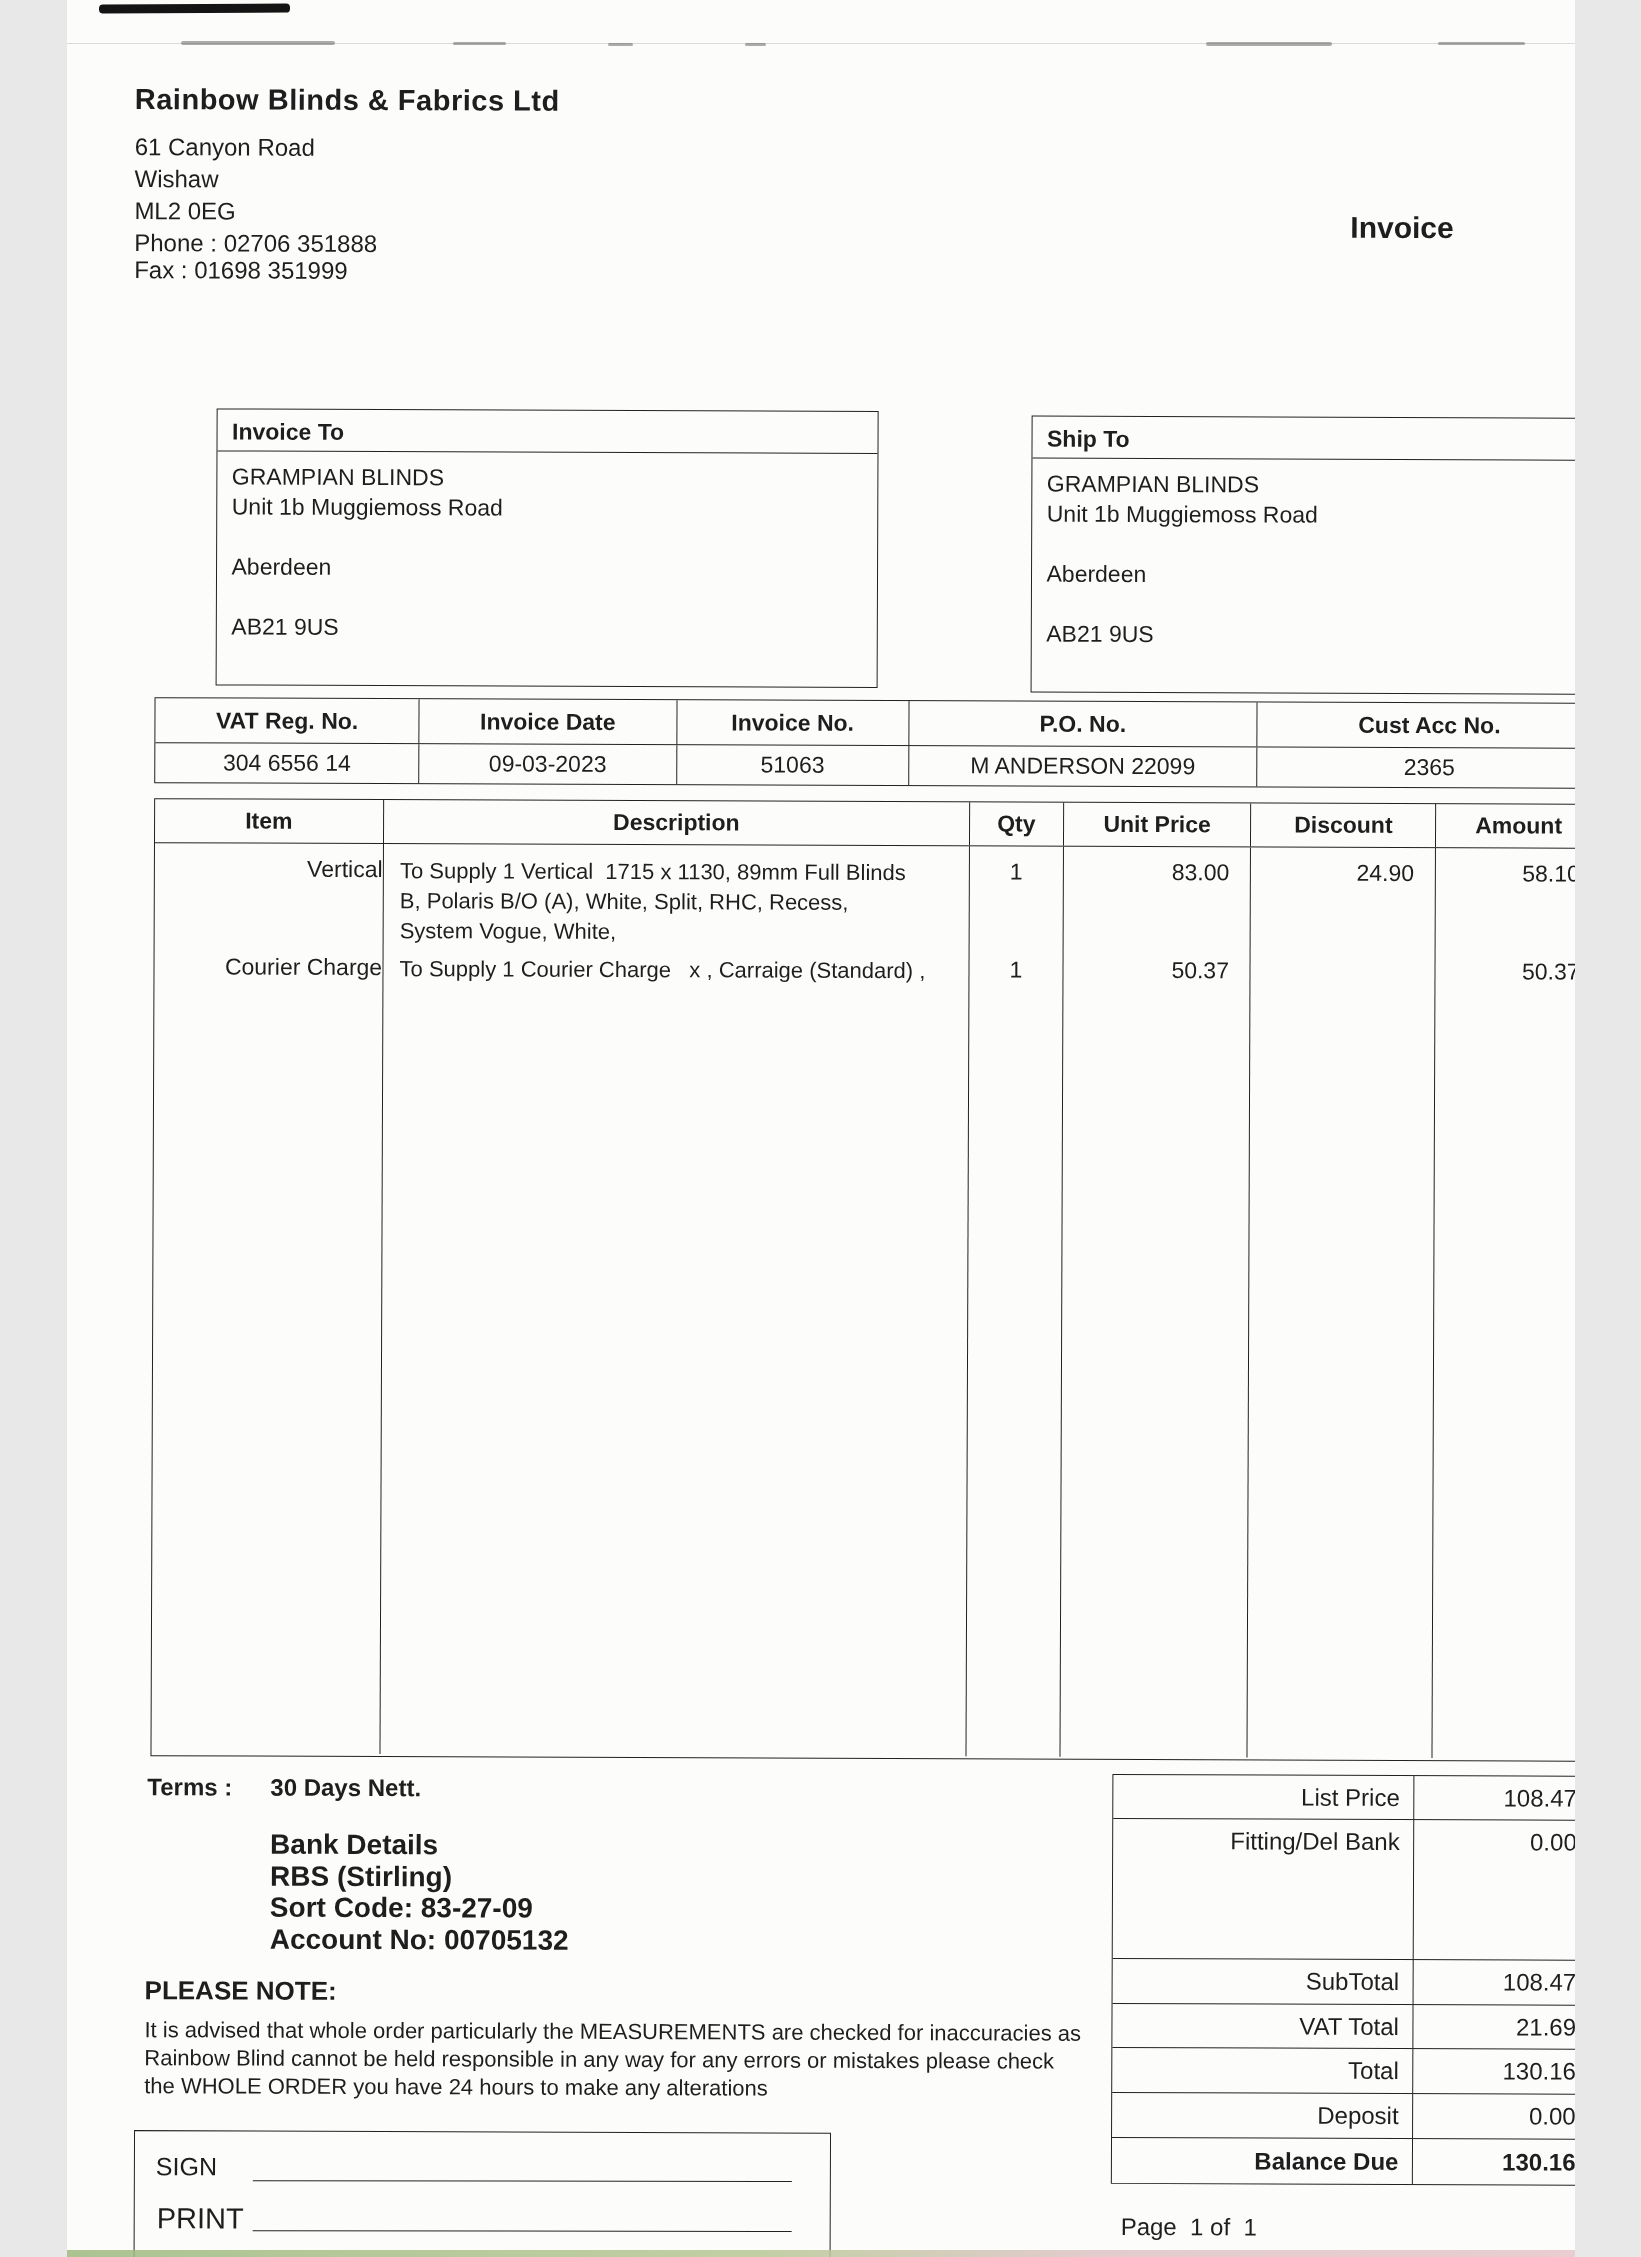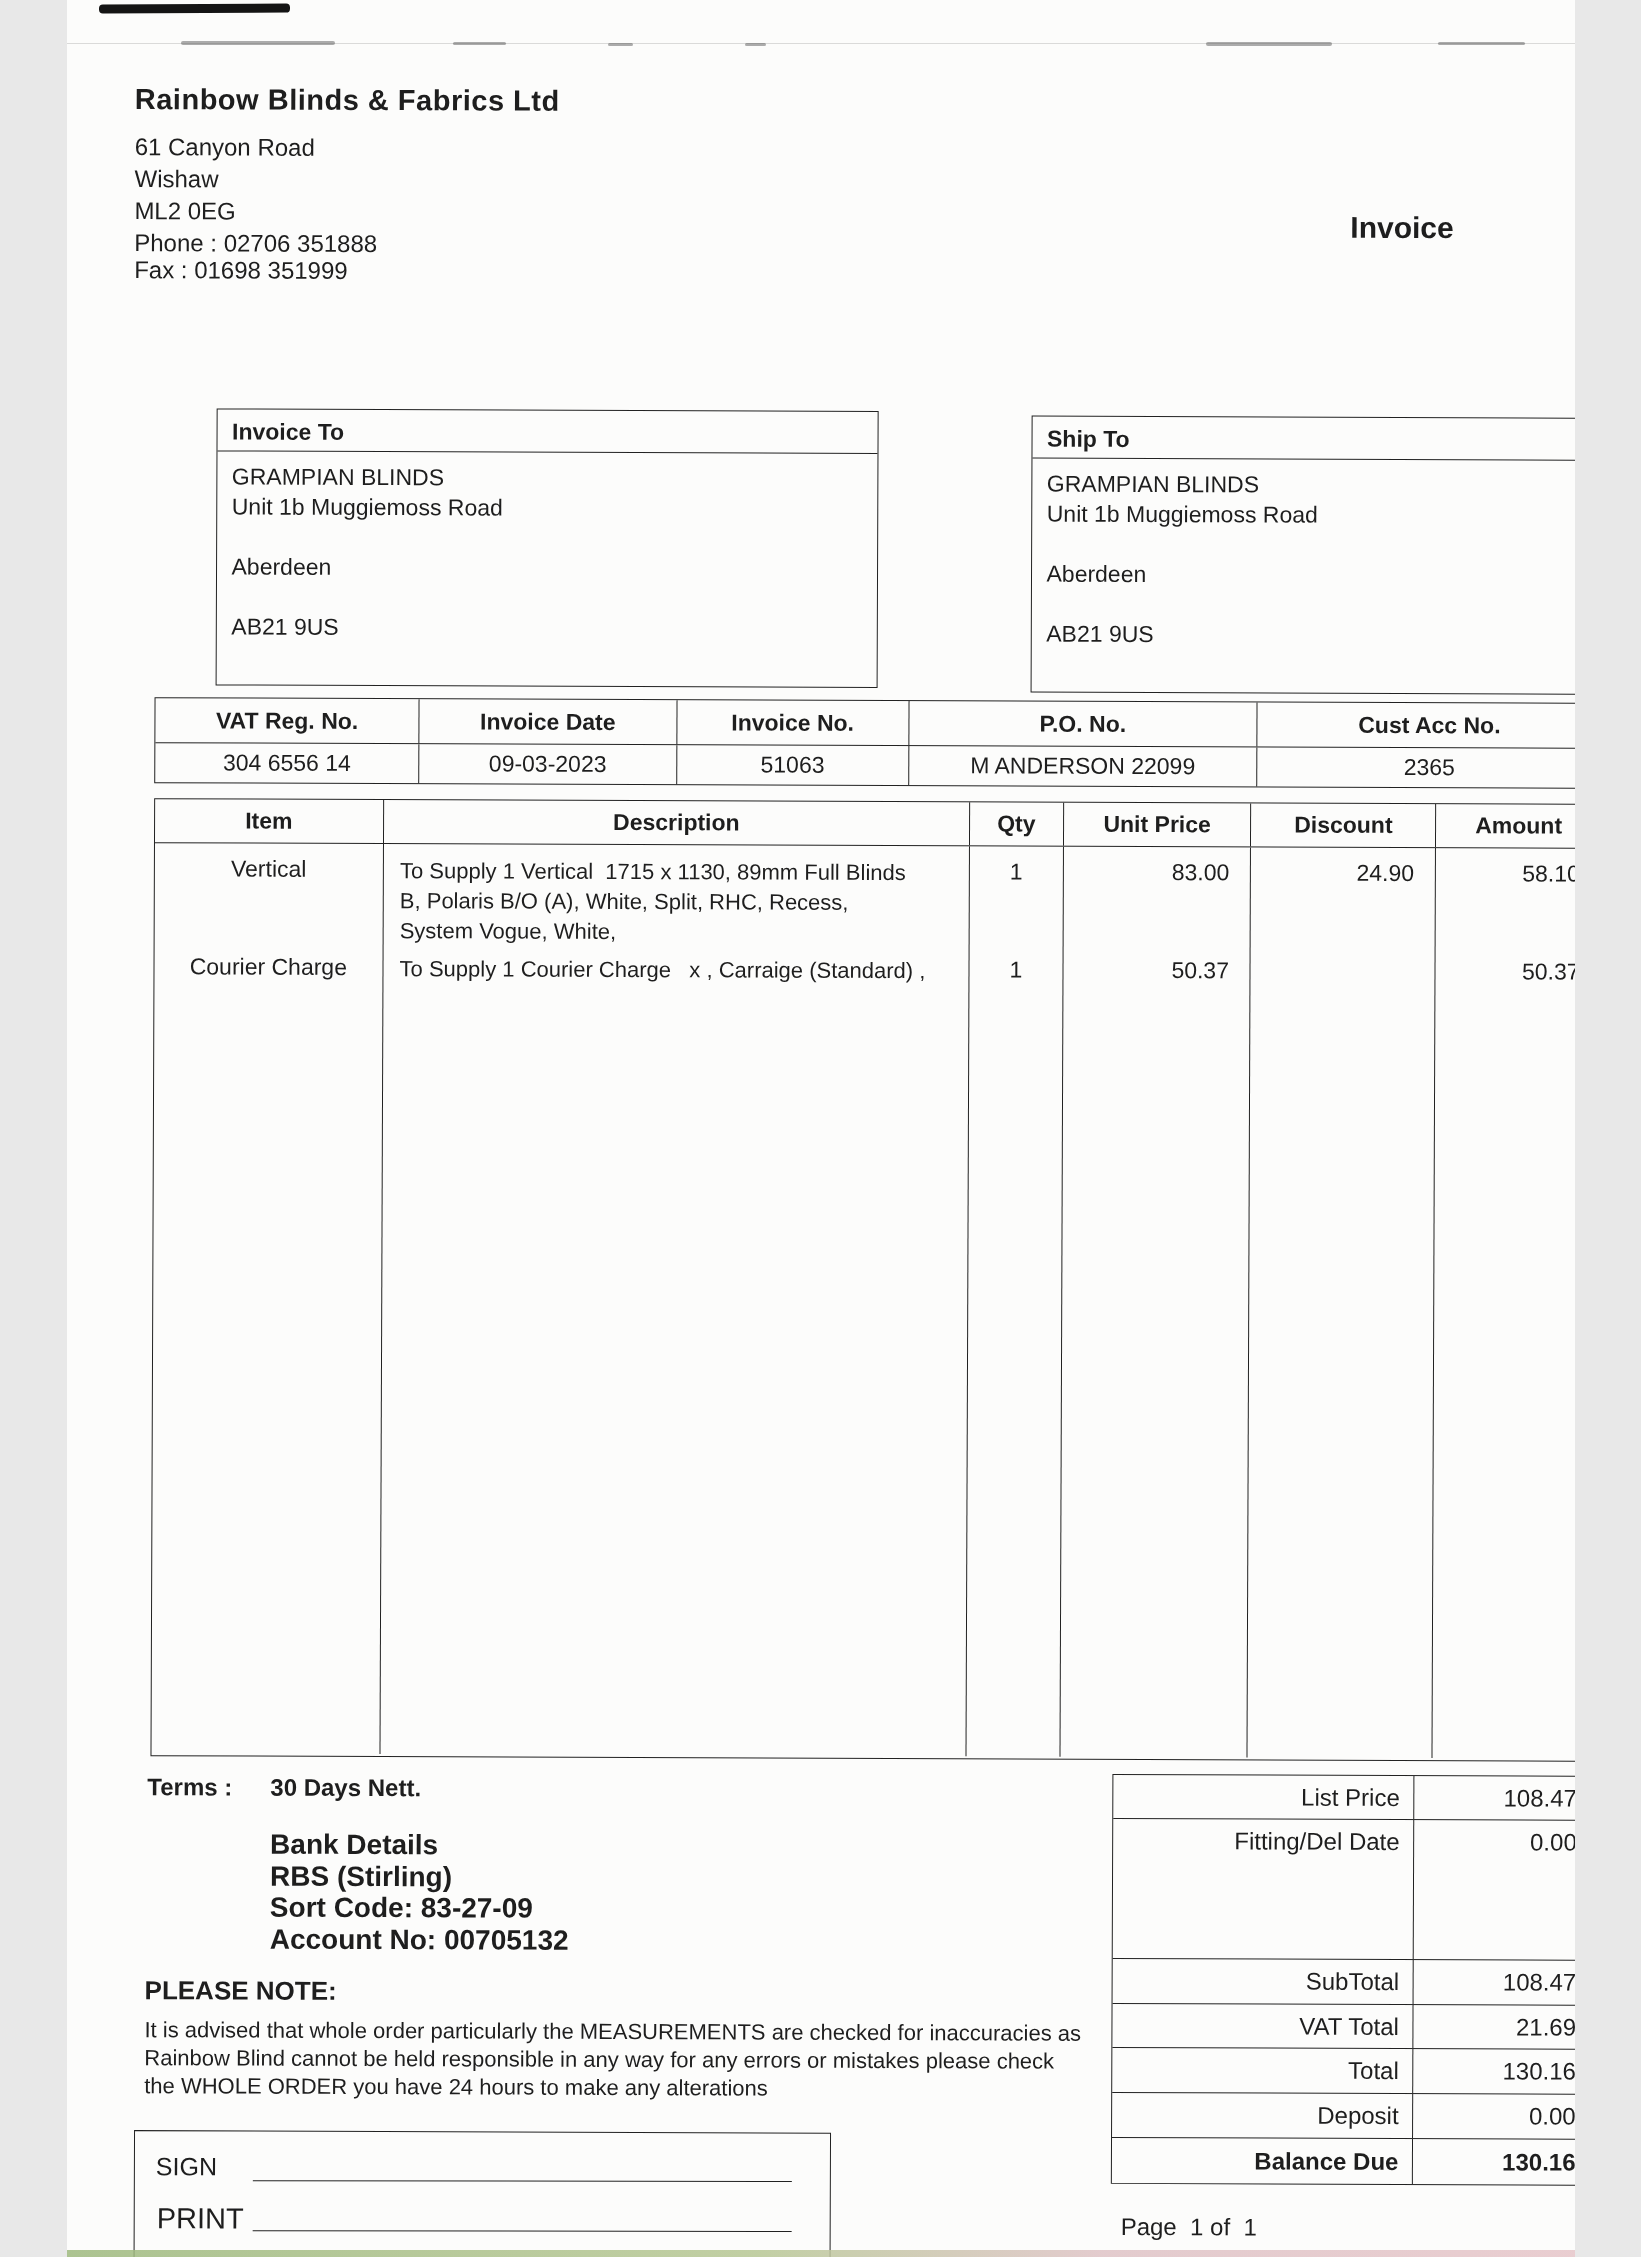--- a/index.html
+++ b/index.html
@@ -51,21 +51,21 @@
   .items-head{display:flex;height:44px;border-bottom:1.9px solid #222;box-sizing:border-box;}
   .items-head .hcell{display:flex;align-items:center;justify-content:center;font-size:23px;font-weight:700;
     border-right:1.9px solid #222;box-sizing:border-box;}
   .items-head .hcell:last-child{border-right:none;}
   .items-body{display:flex;height:910px;}
   .items-body .col{position:relative;border-right:1.9px solid #222;box-sizing:border-box;}
   .items-body .col:last-child{border-right:none;}
   .c0{width:229px;}.c1{width:587px;}.c2{width:94px;}.c3{width:188px;}.c4{width:185px;}.c5{width:165px;}
   .cell-r1{position:absolute;top:11.6px;left:0;right:0;font-size:23px;}
   .cell-r2{position:absolute;top:110px;left:0;right:0;font-size:23px;}
-  .col.c0 .cell-r1,.col.c0 .cell-r2{text-align:center;}
+  .col.c0 .cell-r1,.col.c0 .cell-r2{text-align:right;}
   .col.c1 .cell-r1,.col.c1 .cell-r2{padding-left:16.4px;font-size:22px;line-height:30px;white-space:pre-wrap;max-width:526px;}
   .col.c2 .cell-r1,.col.c2 .cell-r2{text-align:center;}
   .col.c3 .cell-r1,.col.c3 .cell-r2,
   .col.c4 .cell-r1,.col.c4 .cell-r2,
   .col.c5 .cell-r1,.col.c5 .cell-r2{text-align:right;padding-right:21px;box-sizing:border-box;}
 
   
   .terms-label{position:absolute;left:87px;top:1773px;font-size:24px;font-weight:700;}
   .terms-value{position:absolute;left:210px;top:1773px;font-size:24px;font-weight:700;}
   .bank-line{position:absolute;left:210px;font-size:28px;font-weight:700;}
@@ -205,21 +205,21 @@
 
     <div class="note-heading">PLEASE NOTE:</div>
     <div class="note-body">It is advised that whole order particularly the MEASUREMENTS are checked for inaccuracies as Rainbow Blind cannot be held responsible in any way for any errors or mistakes please check the WHOLE ORDER you have 24 hours to make any alterations</div>
 
     <div class="totals-box">
       <div class="t-row" style="height:43px;">
         <div class="t-label">List Price</div>
         <div class="t-value">108.47</div>
       </div>
       <div class="t-row tall" style="height:140px;">
-        <div class="t-label">Fitting/Del Date</div>
+        <div class="t-label">Fitting/Del Bank</div>
         <div class="t-value">0.00</div>
       </div>
       <div class="t-row" style="height:45px;">
         <div class="t-label">SubTotal</div>
         <div class="t-value">108.47</div>
       </div>
       <div class="t-row" style="height:44px;">
         <div class="t-label">VAT Total</div>
         <div class="t-value">21.69</div>
       </div>

